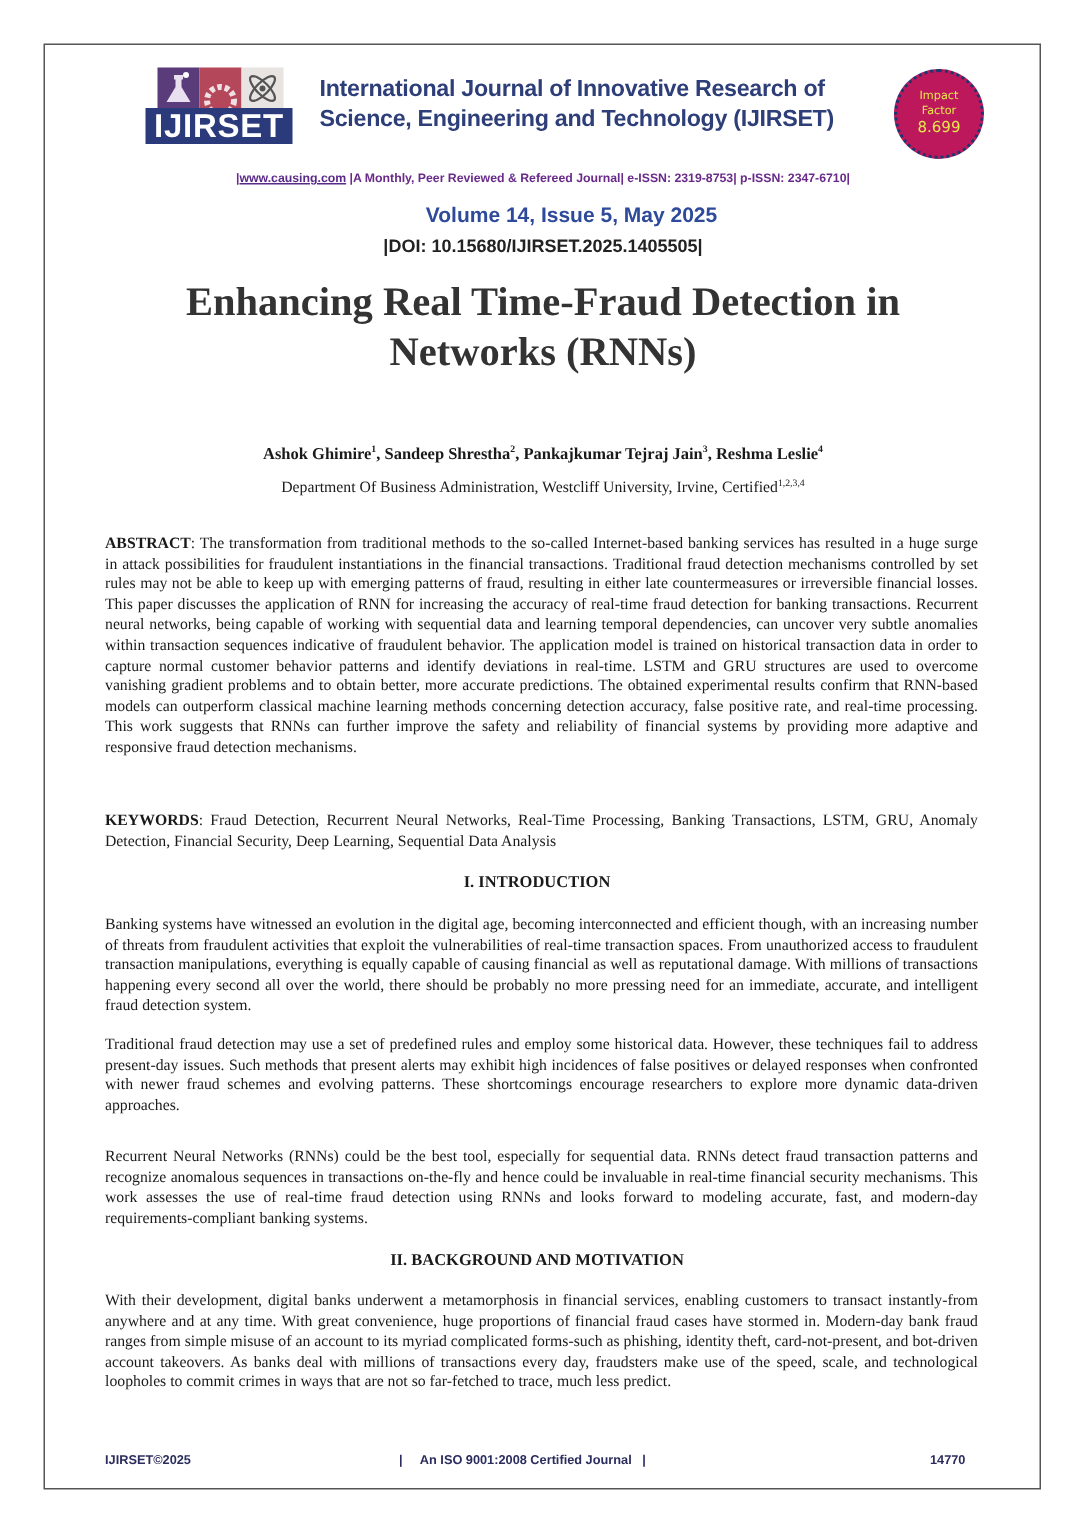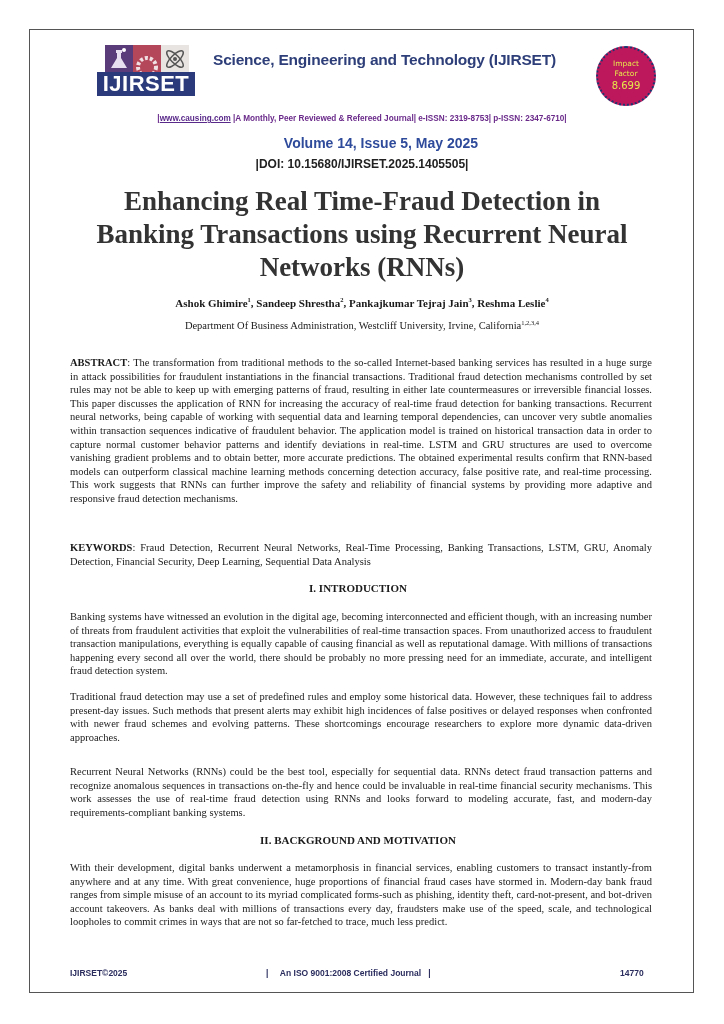--- a/index.html
+++ b/index.html
@@ -55,44 +55,44 @@
         <svg width="28" height="28" viewBox="0 0 28 28">
             <ellipse cx="14" cy="14" rx="11" ry="4" fill="none" stroke="#555" stroke-width="1.5" transform="rotate(45 14 14)"></ellipse>
             <ellipse cx="14" cy="14" rx="11" ry="4" fill="none" stroke="#555" stroke-width="1.5" transform="rotate(-45 14 14)"></ellipse>
             <circle cx="14" cy="14" r="2" fill="#555"></circle>
           </svg>
       </div>
     </div>
     <div class="logo-text">IJIRSET</div>
   </div>
   <div class="jtitle">
+    <div>International Journal of Innovative Research of</div>
     <div>Science, Engineering and Technology (IJIRSET)</div>
   </div>
 </div>
 
 <div class="badge">
   <div class="b1">Impact</div>
   <div class="b2">Factor</div>
   <div class="b3">8.699</div>
 </div>
 
 <div class="meta"><span>|</span><a>www.causing.com</a><span> |A Monthly, Peer Reviewed &amp; Refereed Journal| e-ISSN: 2319-8753| p-ISSN: 2347-6710|</span></div>
 
 <div class="volume">Volume 14, Issue 5, May 2025</div>
 <div class="doi">|DOI: 10.15680/IJIRSET.2025.1405505|</div>
 
 <div class="title">
   <div>Enhancing Real Time-Fraud Detection in</div>
-  <div>Banking Transactions using Recurrent Neural</div>
   <div>Networks (RNNs)</div>
 </div>
 
 <div class="authors"><span>Ashok Ghimire</span><sup>1</sup>, <span>Sandeep Shrestha</span><sup>2</sup>, <span>Pankajkumar Tejraj Jain</span><sup>3</sup>, <span>Reshma Leslie</span><sup>4</sup></div>
 
-<div class="affil"><span>Department Of Business Administration, Westcliff University, Irvine, California</span><sup>1,2,3,4</sup></div>
+<div class="affil"><span>Department Of Business Administration, Westcliff University, Irvine, Certified</span><sup>1,2,3,4</sup></div>
 
 <div class="para" style="top:356px;"><b>ABSTRACT</b><span>: The transformation from traditional methods to the so-called Internet-based banking services has resulted in a huge surge in attack possibilities for fraudulent instantiations in the financial transactions. Traditional fraud detection mechanisms controlled by set rules may not be able to keep up with emerging patterns of fraud, resulting in either late countermeasures or irreversible financial losses. This paper discusses the application of RNN for increasing the accuracy of real-time fraud detection for banking transactions. Recurrent neural networks, being capable of working with sequential data and learning temporal dependencies, can uncover very subtle anomalies within transaction sequences indicative of fraudulent behavior. The application model is trained on historical transaction data in order to capture normal customer behavior patterns and identify deviations in real-time. LSTM and GRU structures are used to overcome vanishing gradient problems and to obtain better, more accurate predictions. The obtained experimental results confirm that RNN-based models can outperform classical machine learning methods concerning detection accuracy, false positive rate, and real-time processing. This work suggests that RNNs can further improve the safety and reliability of financial systems by providing more adaptive and responsive fraud detection mechanisms.</span></div>
 
 <div class="para" style="top:541px;"><b>KEYWORDS</b><span>: Fraud Detection, Recurrent Neural Networks, Real-Time Processing, Banking Transactions, LSTM, GRU, Anomaly Detection, Financial Security, Deep Learning, Sequential Data Analysis</span></div>
 
 <div class="section" style="top:582px;">I. INTRODUCTION</div>
 
 <div class="para" style="top:610px;">Banking systems have witnessed an evolution in the digital age, becoming interconnected and efficient though, with an increasing number of threats from fraudulent activities that exploit the vulnerabilities of real-time transaction spaces. From unauthorized access to fraudulent transaction manipulations, everything is equally capable of causing financial as well as reputational damage. With millions of transactions happening every second all over the world, there should be probably no more pressing need for an immediate, accurate, and intelligent fraud detection system.</div>
 <div class="para" style="top:690px;">Traditional fraud detection may use a set of predefined rules and employ some historical data. However, these techniques fail to address present-day issues. Such methods that present alerts may exhibit high incidences of false positives or delayed responses when confronted with newer fraud schemes and evolving patterns. These shortcomings encourage researchers to explore more dynamic data-driven approaches.</div>
 <div class="para" style="top:765px;">Recurrent Neural Networks (RNNs) could be the best tool, especially for sequential data. RNNs detect fraud transaction patterns and recognize anomalous sequences in transactions on-the-fly and hence could be invaluable in real-time financial security mechanisms. This work assesses the use of real-time fraud detection using RNNs and looks forward to modeling accurate, fast, and modern-day requirements-compliant banking systems.</div>

